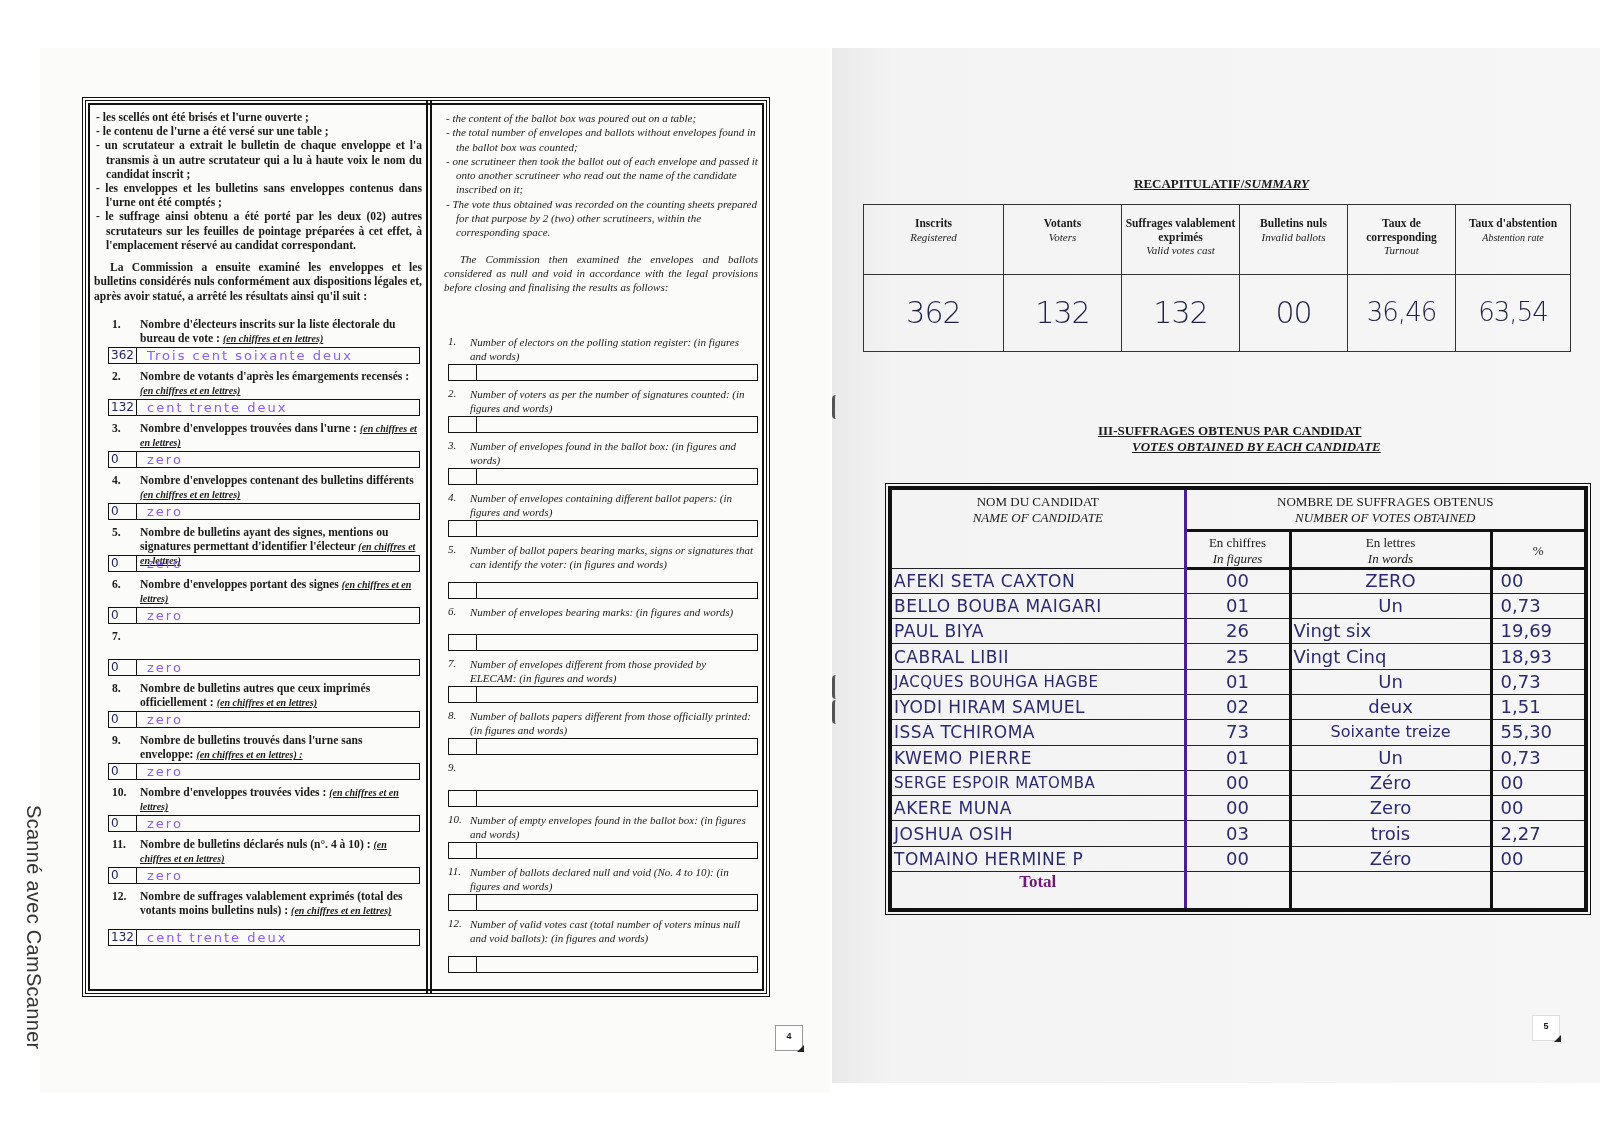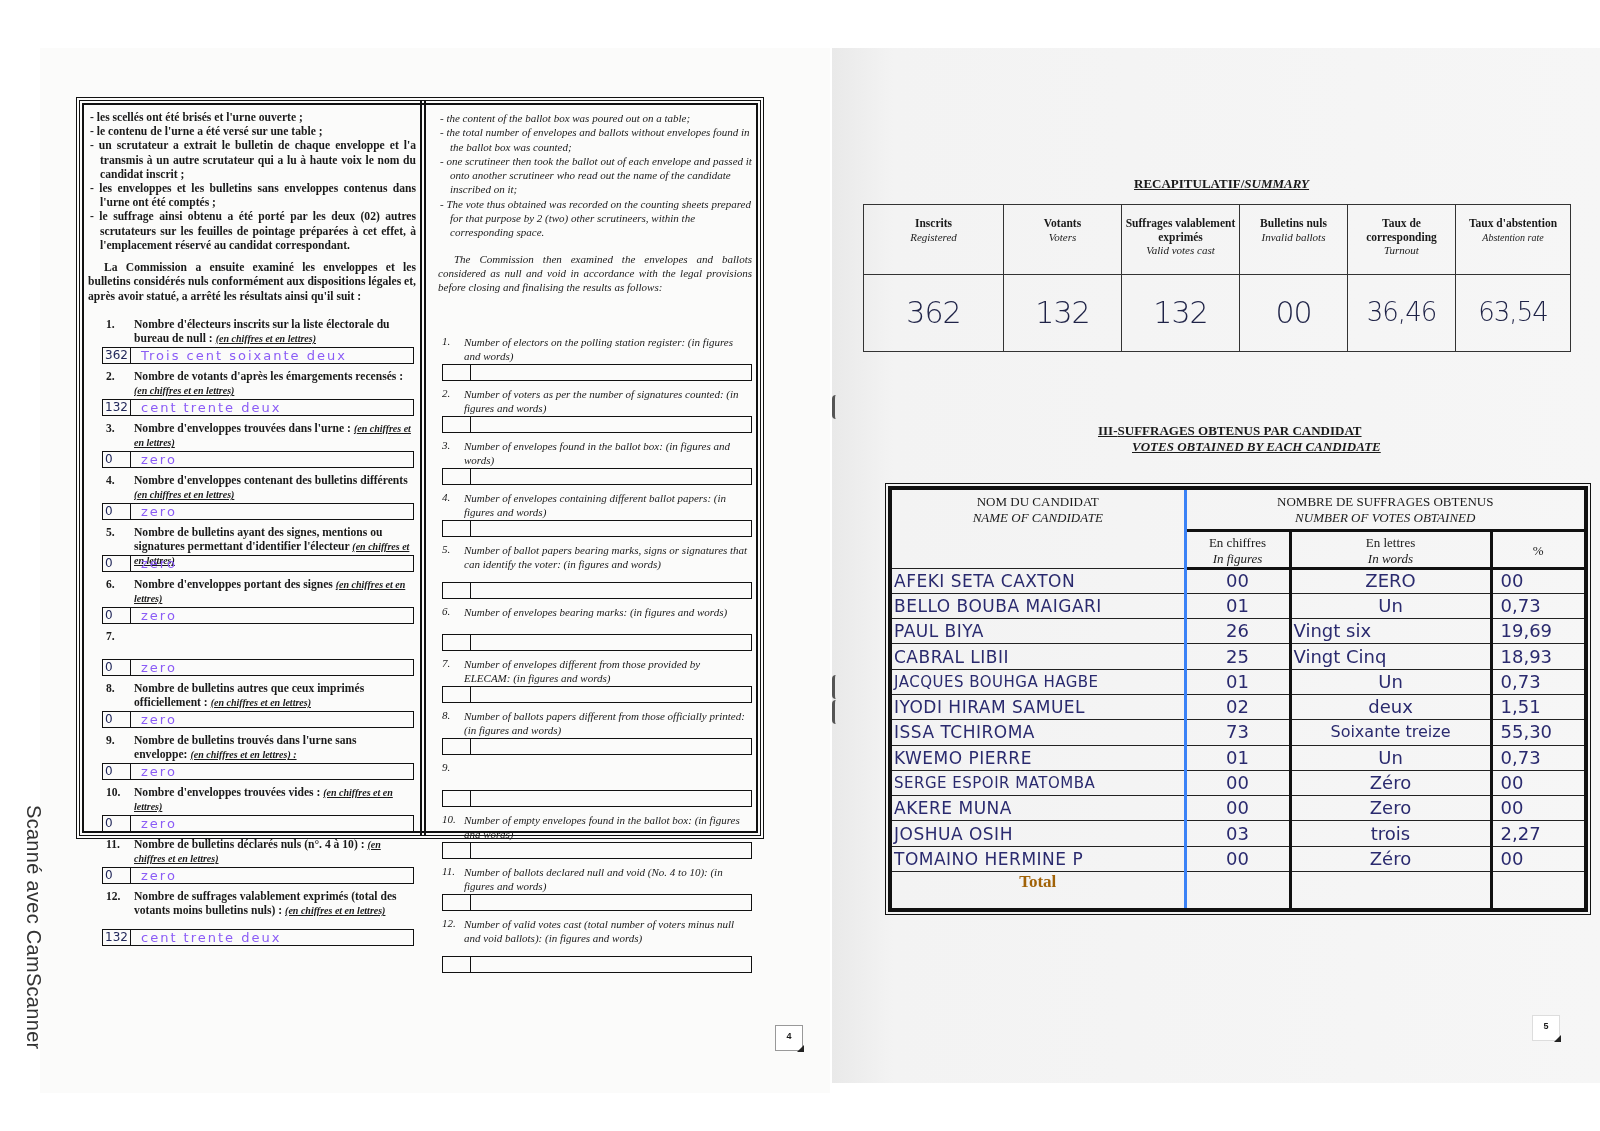--- a/index.html
+++ b/index.html
@@ -1,20 +1,20 @@
 <!DOCTYPE html>
 <html><head>
 <meta charset="utf-8">
 <style>
   * { box-sizing: border-box; margin: 0; padding: 0; }
   body { width: 1600px; height: 1131px; background: #ffffff; position: relative; overflow: hidden; font-family: "Liberation Serif", serif; color: #1a1a1a; }
   .left-page { position: absolute; left: 40px; top: 48px; width: 790px; height: 1045px; background: #fbfbfa; }
   .right-page { position: absolute; left: 832px; top: 48px; width: 768px; height: 1035px; background: linear-gradient(90deg,#e9e9e9 0%,#f3f3f3 8%,#f6f6f6 100%); }
   .scan-mark { position: absolute; left: 22px; top: 805px; transform-origin: left top; transform: rotate(90deg) translateY(-100%); font-family: "Liberation Sans", sans-serif; font-size: 20px; color: #333; white-space: nowrap; letter-spacing: 0.3px; }
-  .frame { position: absolute; left: 76px; top: 97px; width: 688px; height: 742px; border: 4px double #111; outline: 2px solid #111; outline-offset: -8px; padding-left: 11px; }
+  .frame { position: absolute; left: 82px; top: 97px; width: 688px; height: 900px; border: 4px double #111; outline: 2px solid #111; outline-offset: -8px; padding-left: 11px; }
   .col { position: absolute; top: 0; height: 100%; }
   .col-fr { left: 0; width: 344px; padding: 10px 8px 0 8px; }
   .col-en { left: 346px; width: 334px; padding: 10px 8px 0 12px; }
   .col-divider { position: absolute; left: 340px; top: 0; width: 6px; height: 100%; border-left: 2px solid #111; border-right: 2px solid #111; }
   .bullets { list-style: none; font-size: 11.6px; line-height: 14.2px; font-weight: bold; }
   .bullets li { padding-left: 12px; text-indent: -10px; margin-bottom: 0; }
   .col-en .bullets { font-weight: normal; font-style: italic; font-size: 11px; line-height: 14.3px; }
   .para { font-size: 11.6px; line-height: 14.4px; font-weight: bold; text-indent: 16px; margin-top: 8px; text-align: justify; }
   .col-en .para { font-weight: normal; font-style: italic; font-size: 11px; margin-top: 12px; }
   .items { margin-top: 14px; }
@@ -42,28 +42,28 @@
   .recap .e.small { font-size: 10px; }
   .recap tr.v td { vertical-align: middle; padding-top: 0; font-family: "DejaVu Sans", sans-serif; font-size: 30px; color: #1f2347; font-weight: 300; letter-spacing: -1px; }
   .sec3 { position: absolute; left: 1098px; top: 423px; font-size: 13px; font-weight: bold; line-height: 16px; }
   .sec3 .l1 { text-decoration: underline; }
   .sec3 .l1 .pref { text-decoration: none; }
   .sec3 .l2 { font-style: italic; text-decoration: underline; padding-left: 34px; }
   .cand { position: absolute; left: 888px; top: 486px; width: 700px; border: 4px solid #111; outline: 1.5px solid #111; outline-offset: 2px; }
   .cand td { border: 1px solid #222; font-size: 13px; text-align: center; }
   .cand .hdr1 td { height: 42px; line-height: 16px; vertical-align: top; padding-top: 4px; }
   .cand .hdr2 td { height: 38px; line-height: 16px; border-bottom: 3px solid #111; vertical-align: top; padding-top: 3px; }
-  .cand td.name-col { border-right: 3px solid #3b82f6; width: 295px; }
+  .cand td.name-col { border-right: 3px solid #4c1d95; width: 295px; }
   .cand td.pct-col { border-left: 3px solid #111; width: 95px; }
   .cand td.fig-col { width: 105px; }
   .cand td.wrd-col { border-right: 3px solid #111; border-left: 3px solid #111; }
   .cand .row td { height: 25.3px; font-family: "DejaVu Sans", sans-serif; color: #2a2a6e; font-size: 18px; line-height: 22px; white-space: nowrap; overflow: hidden; padding: 0 2px; }
   .cand .row td.name-col { text-align: left; font-size: 17px; letter-spacing: 0.5px; }
   .cand .row td.pct-col { text-align: left; padding-left: 8px; }
-  .cand .total td { height: 38px; font-family: "Liberation Serif", serif; font-weight: bold; font-size: 17px; color: #a16207; vertical-align: top; }
+  .cand .total td { height: 38px; font-family: "Liberation Serif", serif; font-weight: bold; font-size: 17px; color: #701a75; vertical-align: top; }
   .binding { position: absolute; left: 832px; width: 8px; height: 24px; border-left: 3px solid #555; border-radius: 4px; }
 </style>
 </head>
 <body>
 
 <div class="left-page"></div>
 <div class="scan-mark">Scanné avec CamScanner</div>
 
 <div class="frame">
   <div class="col-divider"></div>
@@ -74,21 +74,21 @@
       <li>- le contenu de l'urne a été versé sur une table ;</li>
       <li style="text-align:justify">- un scrutateur a extrait le bulletin de chaque enveloppe et l'a transmis à un autre scrutateur qui a lu à haute voix le nom du candidat inscrit ;</li>
       <li style="text-align:justify">- les enveloppes et les bulletins sans enveloppes contenus dans l'urne ont été comptés ;</li>
       <li style="text-align:justify">- le suffrage ainsi obtenu a été porté par les deux (02) autres scrutateurs sur les feuilles de pointage préparées à cet effet, à l'emplacement réservé au candidat correspondant.</li>
     </ul>
     <p class="para">La Commission a ensuite examiné les enveloppes et les bulletins considérés nuls conformément aux dispositions légales et, après avoir statué, a arrêté les résultats ainsi qu'il suit :</p>
 
     <div class="items">
       <div class="item">
           <span class="num">1.</span>
-          <span class="lbl"><span>Nombre d'électeurs inscrits sur la liste électorale du bureau de null :</span> <i>(en chiffres et en lettres)</i></span>
+          <span class="lbl"><span>Nombre d'électeurs inscrits sur la liste électorale du bureau de vote :</span> <i>(en chiffres et en lettres)</i></span>
           <div class="answer">
             <span class="fig">362</span>
             <span class="wrd">Trois cent soixante deux</span>
           </div>
         </div>
       <div class="item">
           <span class="num">2.</span>
           <span class="lbl"><span>Nombre de votants d'après les émargements recensés :</span> <i>(en chiffres et en lettres)</i></span>
           <div class="answer">
             <span class="fig">132</span>

